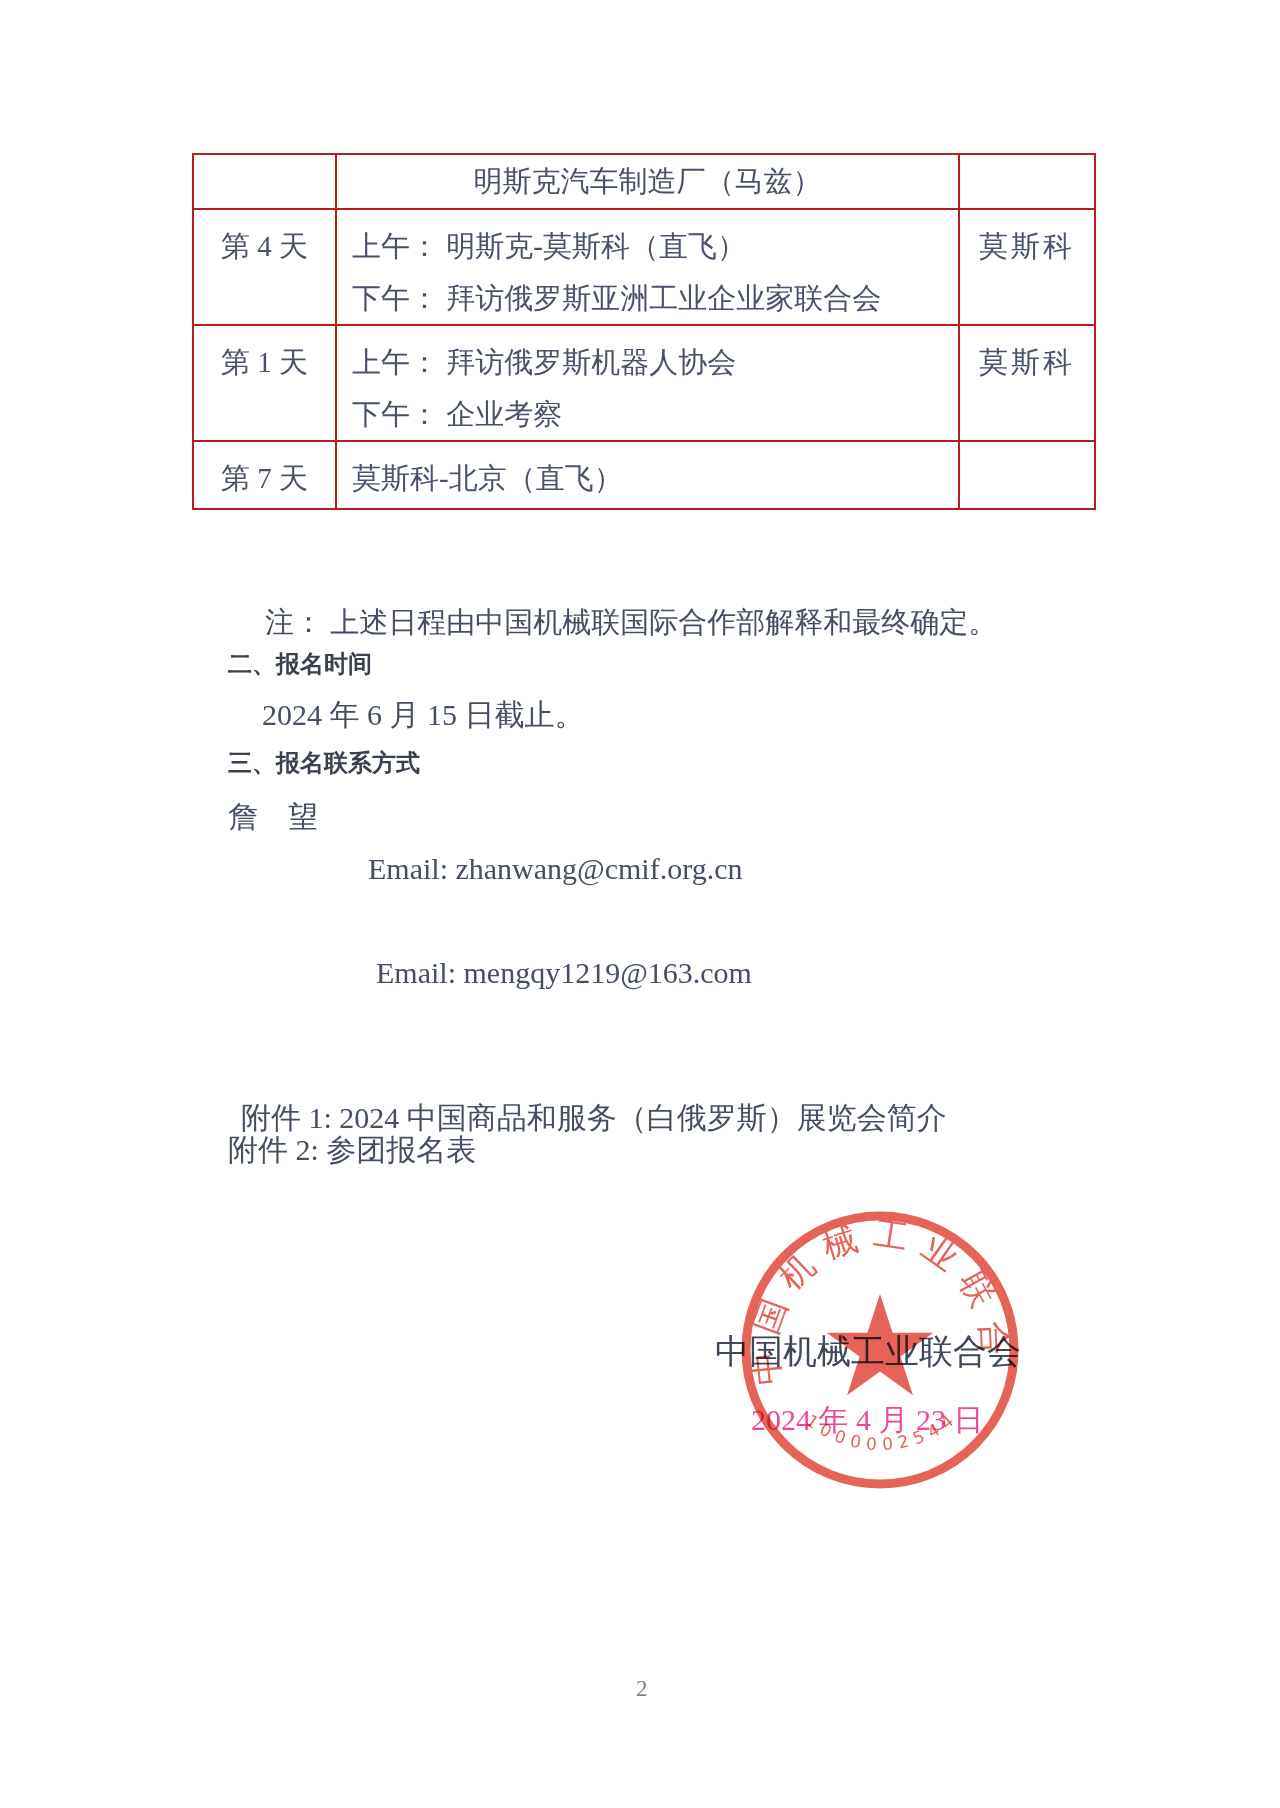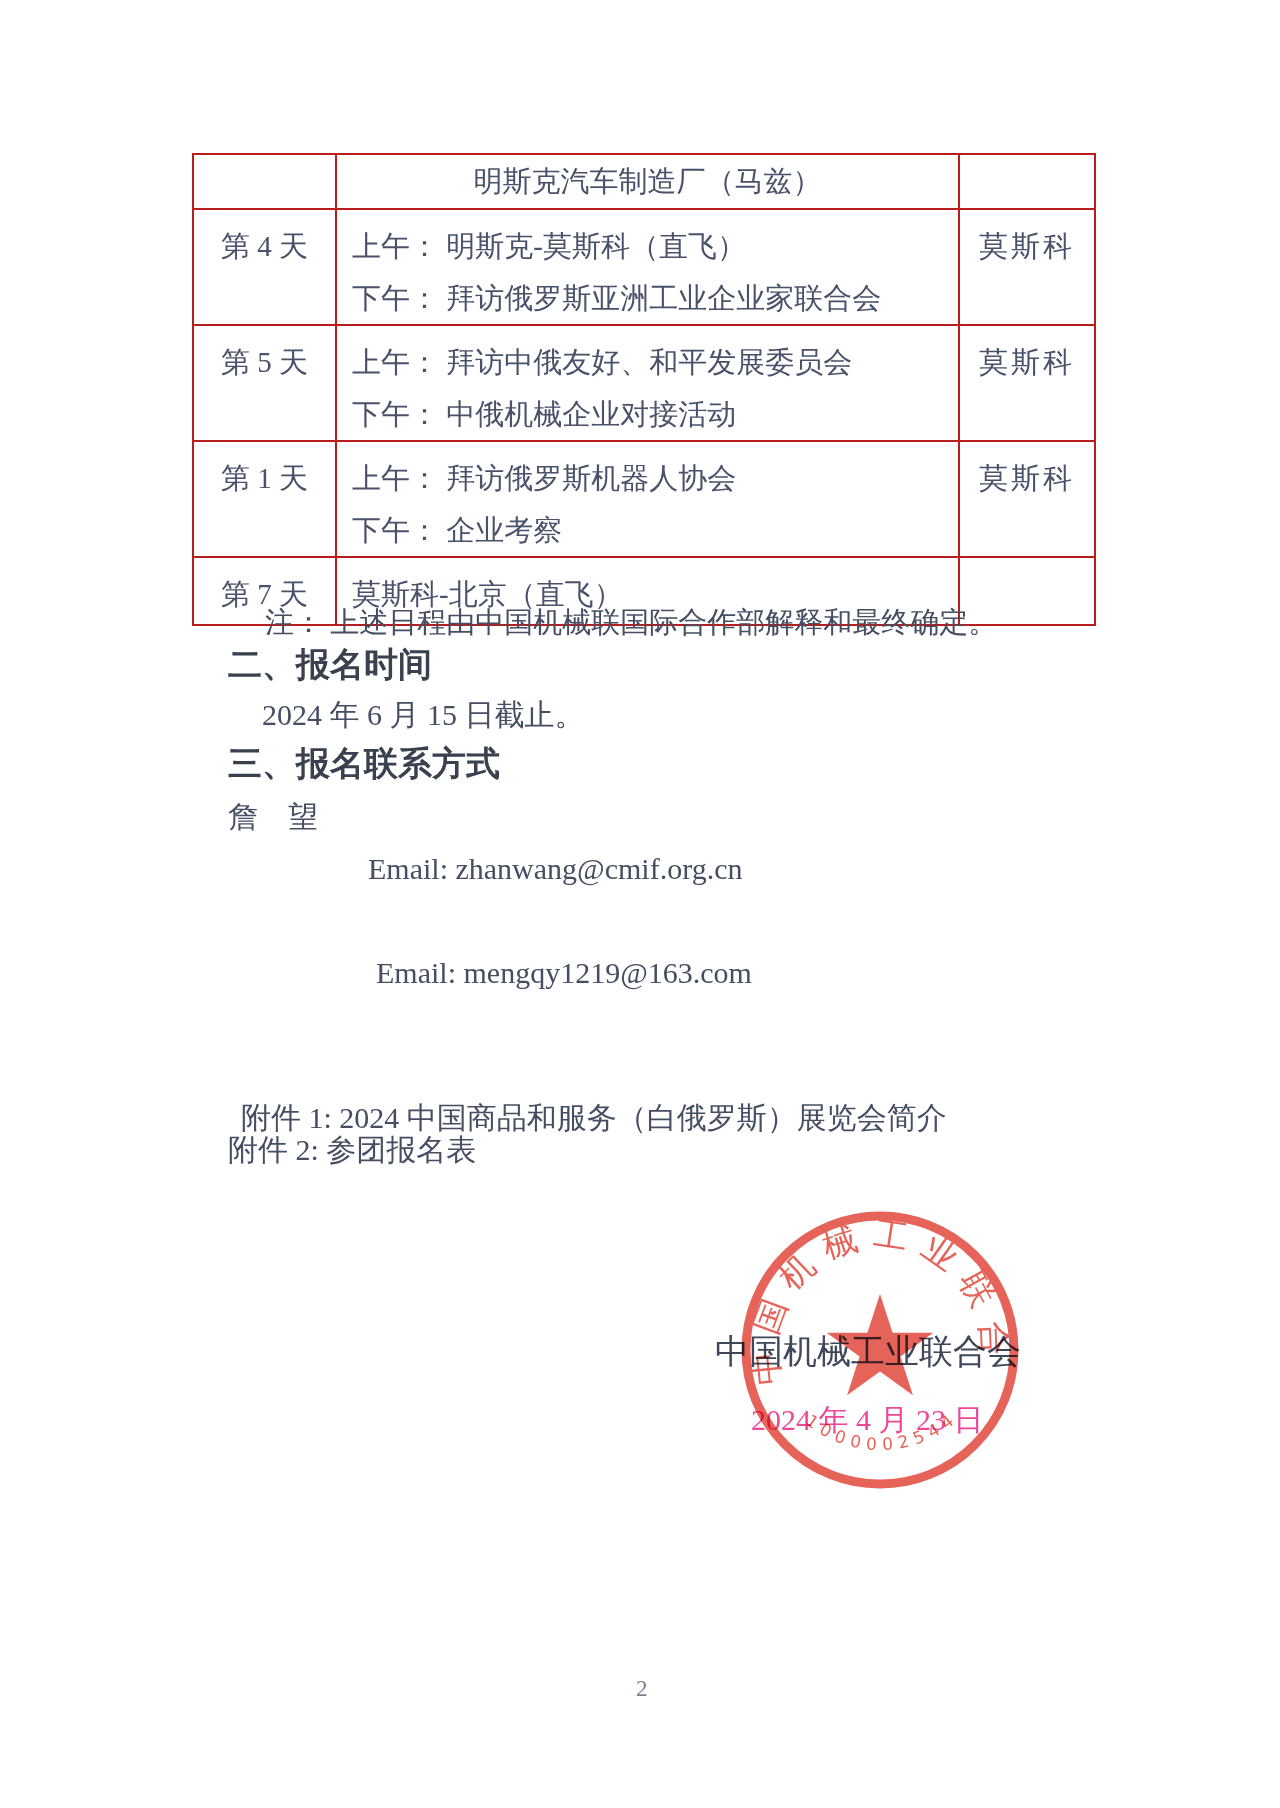--- a/index.html
+++ b/index.html
@@ -30,21 +30,21 @@
   tr.r-short  { height:68px; }
   .cellline   { line-height:52px; padding-left:15px; white-space:pre; }
   .cellpad    { padding-top:10px; }
   .carrytxt   { line-height:53px; text-align:center; white-space:pre; }
   .daytxt, .loctxt { line-height:52px; padding-top:10px; white-space:pre; }
 
   
   .note  { left:265px; top:603px; font-size:29px; }
   .headline {
     font-family:"Liberation Sans","DejaVu Sans",sans-serif;
-    font-weight:700; color:#39414f; font-size:34px; line-height:40px;
+    font-weight:700; color:#39414f; font-size:24px; line-height:40px;
   }
   .h2 { left:228px; top:644px; }
   .h3 { left:228px; top:743px; }
   .bodyline { font-size:30px; line-height:38px; }
   .deadline { left:262px; top:696px; }
   .contact  { left:228px; display:flex; }
   .contact .cname { display:inline-block; width:140px; white-space:pre; }
   .c1 { top:798px; }  .e1 { left:368px; top:850px; }
   .c2 { top:902px; }  .e2 { left:368px; top:954px;margin-left:8px; }
   .att1 { left:228px; top:1099px;margin-left:13px; }
@@ -74,34 +74,20 @@
       <td class="loccol"></td>
     </tr>
     <tr class="r-tall">
       <td class="daycol">
         <div class="daytxt">第 4 天</div>
       </td>
       <td class="actcol">
         <div class="cellpad">
           <div class="cellline">上午： 明斯克-莫斯科（直飞）</div>
           <div class="cellline">下午： 拜访俄罗斯亚洲工业企业家联合会</div>
-        </div>
-      </td>
-      <td class="loccol">
-        <div class="loctxt">莫斯科</div>
-      </td>
-    </tr>
-    <tr class="r-tall">
-      <td class="daycol">
-        <div class="daytxt">第 5 天</div>
-      </td>
-      <td class="actcol">
-        <div class="cellpad">
-          <div class="cellline">上午： 拜访中俄友好、和平发展委员会</div>
-          <div class="cellline">下午： 中俄机械企业对接活动</div>
         </div>
       </td>
       <td class="loccol">
         <div class="loctxt">莫斯科</div>
       </td>
     </tr>
     <tr class="r-tall3">
       <td class="daycol">
         <div class="daytxt">第 1 天</div>
       </td>

